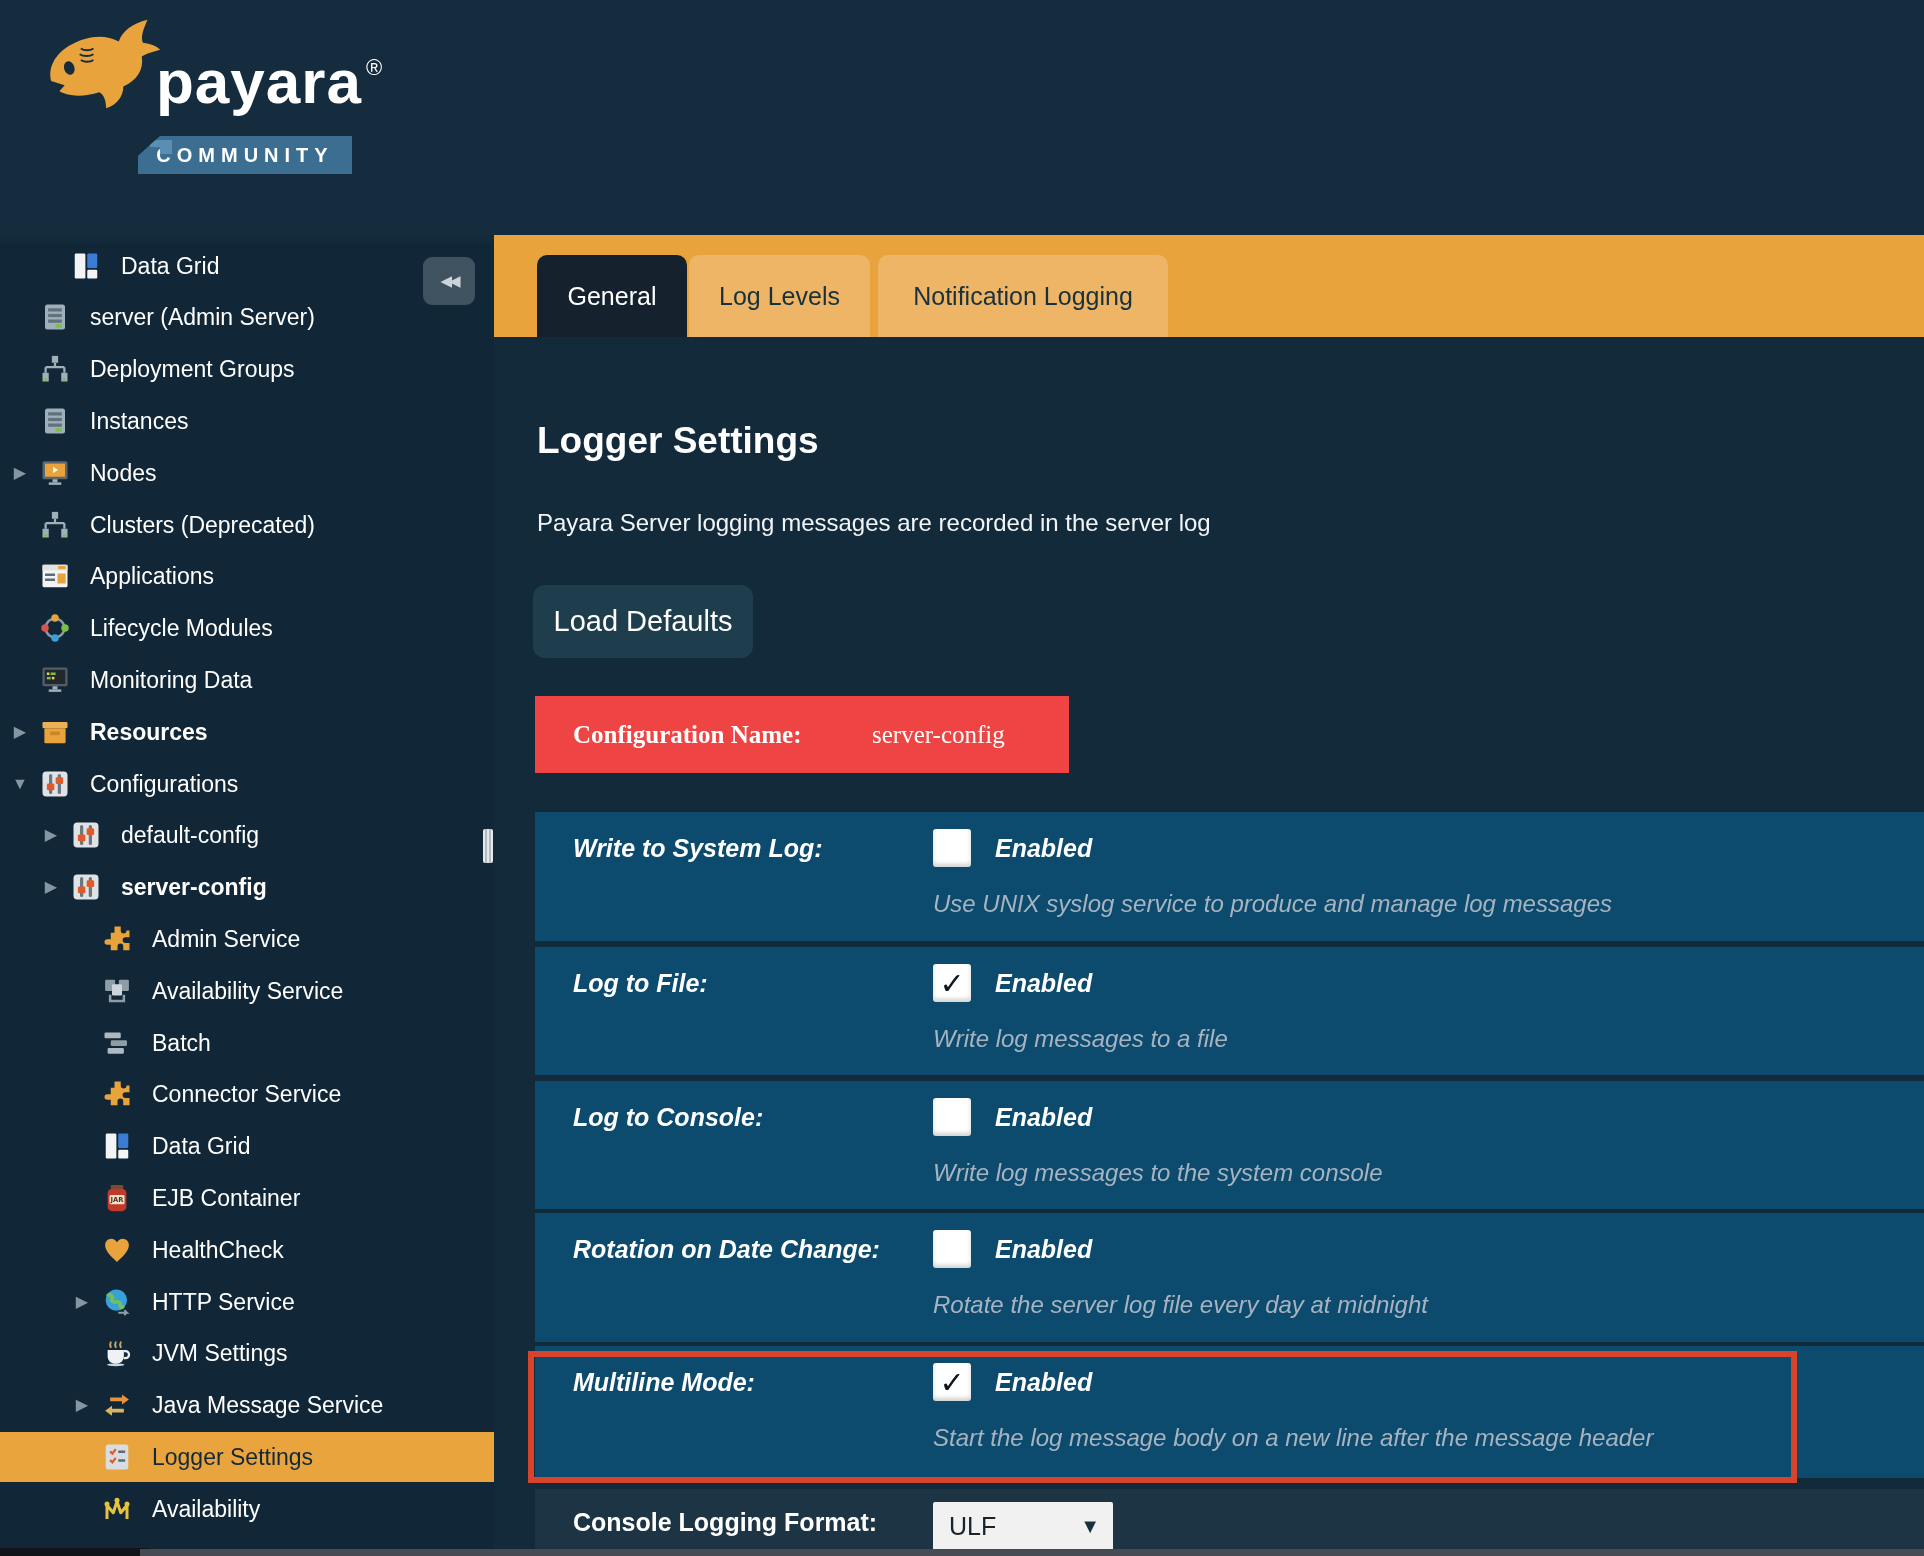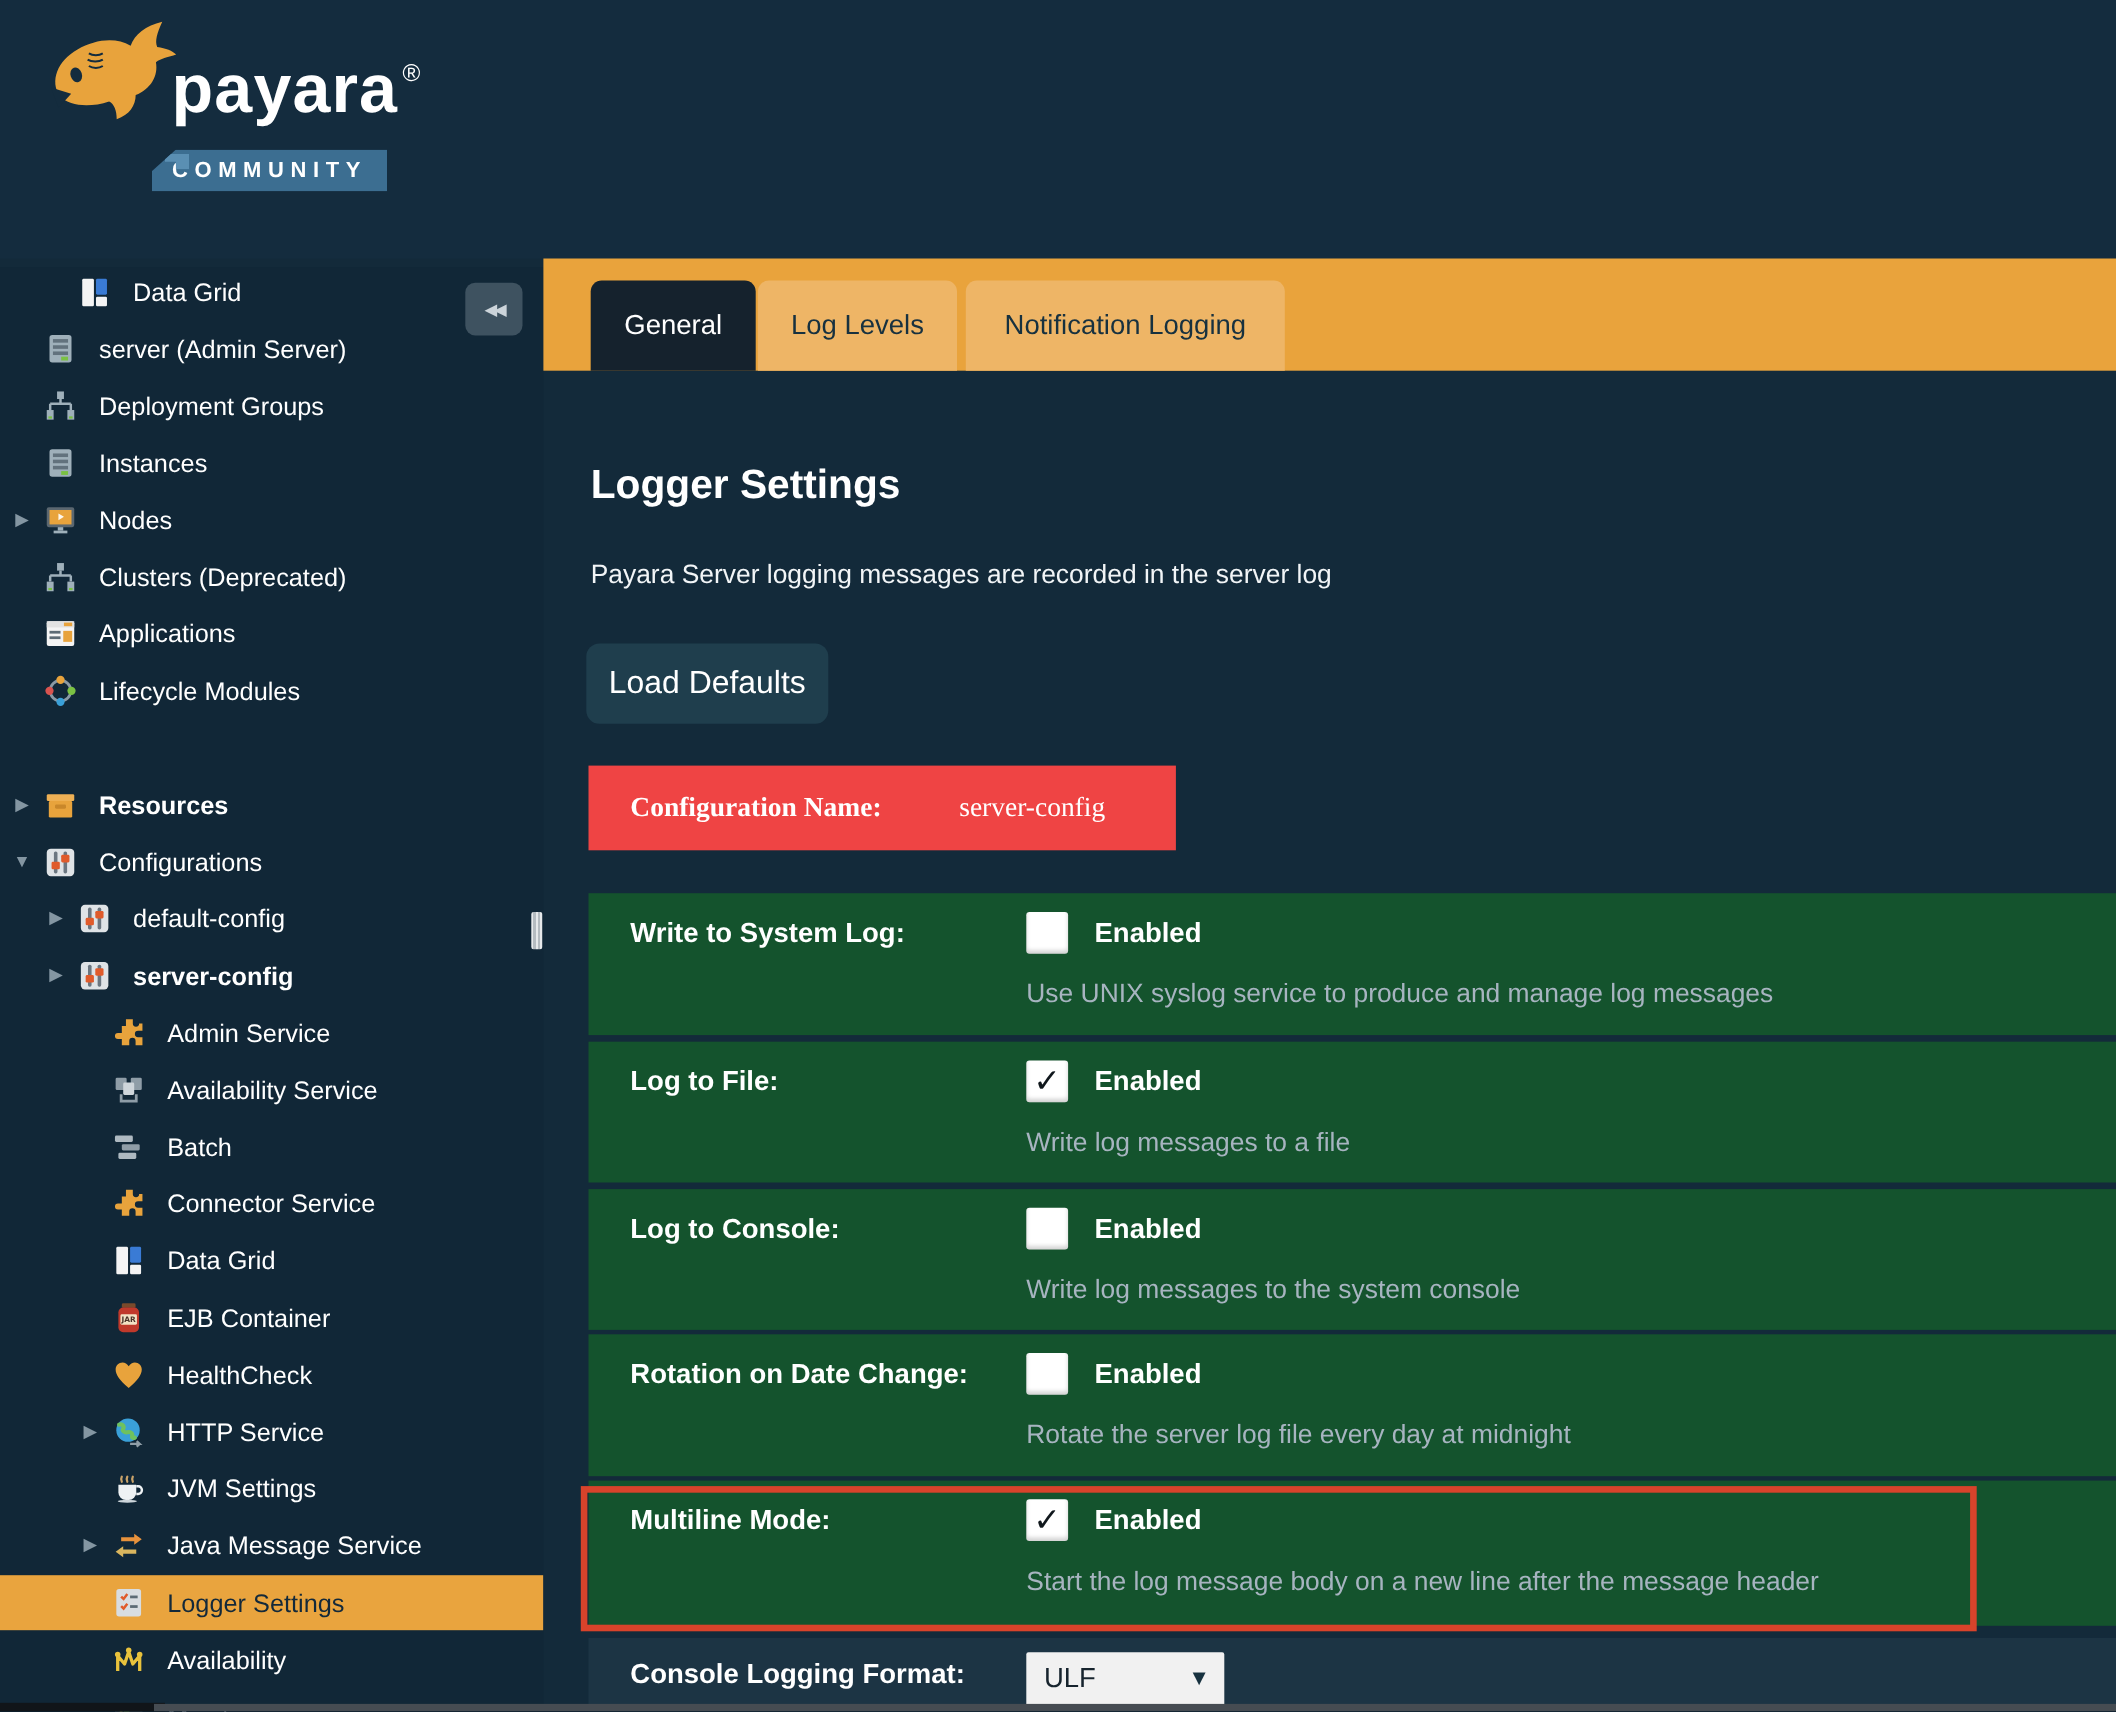--- a/index.html
+++ b/index.html
@@ -43,21 +43,21 @@
   #main-title{position:absolute;left:537px;top:420px;font-size:37px;font-weight:bold;color:#ffffff;}
   #main-subtitle{position:absolute;left:537px;top:509px;font-size:24px;color:#f2f5f7;}
   #load-defaults{position:absolute;left:533px;top:585px;width:220px;height:73px;background:#1f3e4d;
                  border-radius:12px;color:#ffffff;font-size:29px;display:flex;align-items:center;
                  justify-content:center;cursor:pointer;}
   #config-bar{position:absolute;left:535px;top:696px;width:534px;height:77px;background:#ef4444;font-family:Liberation Serif, serif;}
   #config-bar .cfg-label{position:absolute;left:38px;top:0;height:77px;line-height:77px;
                  font-size:25px;font-weight:bold;color:#ffffff;}
   #config-bar .cfg-value{position:absolute;left:337px;top:0;height:77px;line-height:77px;
                  font-size:25px;color:#ffffff;}
-  .form-row{position:absolute;left:535px;width:1389px;background:#14532d;}
+  .form-row{position:absolute;left:535px;width:1389px;background:#0c4a6e;font-style:italic;}
   .row-label{position:absolute;left:38px;top:16px;height:40px;line-height:40px;
              font-size:25px;font-weight:bold;color:#ffffff;white-space:nowrap;}
   .check-line{position:absolute;left:398px;top:16px;height:40px;display:flex;align-items:center;}
   .checkbox{width:38px;height:38px;background:#ffffff;border-radius:3px;box-shadow:inset 0 -3px 4px rgba(0,0,0,.18);
             display:flex;align-items:center;justify-content:center;font-size:30px;font-weight:bold;
             color:#10171c;cursor:pointer;}
   .enabled-label{margin-left:24px;font-size:25px;font-weight:bold;color:#ffffff;}
   .help-text{position:absolute;left:398px;top:78px;font-size:24px;color:#a7b4c0;white-space:nowrap;}
   #highlight-box{position:absolute;left:528px;top:1351px;width:1269px;height:132px;
                  border:6px solid #d8432b;box-sizing:border-box;z-index:6;pointer-events:none;}
@@ -193,215 +193,231 @@
           <svg viewBox="0 0 24 24">
             <circle cx="12" cy="12" r="7.5" fill="none" stroke="#8a99a5" stroke-width="2"></circle>
             <circle cx="12" cy="4" r="3" fill="#e8a33c"></circle>
             <circle cx="4" cy="12" r="3" fill="#d9534f"></circle>
             <circle cx="20" cy="12" r="3" fill="#7ac143"></circle>
             <circle cx="12" cy="20" r="3" fill="#3aa0d8"></circle>
           </svg>
         </span>
     <span class="tree-label" style="left: 90px;">Lifecycle Modules</span>
   </div>
-      <div class="tree-item bold" style="top: 464px;">
-    <span class="tree-arrow" style="left: 8px;">▶</span>
-    <span class="tree-icon" style="left: 40px;">
-          <svg viewBox="0 0 24 24">
-            <rect x="2" y="4" width="20" height="5" rx="1" fill="#eeb054"></rect>
-            <rect x="3.5" y="9" width="17" height="12" rx="1" fill="#e8a33c"></rect>
-            <rect x="8" y="11.5" width="8" height="3" rx="1" fill="#c9872a"></rect>
-          </svg>
-        </span>
-    <span class="tree-label" style="left: 90px;">Resources</span>
-  </div>
-      <div class="tree-item" style="top: 516px;">
-    <span class="tree-arrow" style="left: 8px;">▼</span>
-    <span class="tree-icon" style="left: 40px;">
-          <svg viewBox="0 0 24 24">
-            <rect x="2" y="2" width="20" height="20" rx="3" fill="#dfe3e6"></rect>
-            <rect x="7.2" y="4" width="2.6" height="16" rx="1.2" fill="#6b7680"></rect>
-            <rect x="14.2" y="4" width="2.6" height="16" rx="1.2" fill="#6b7680"></rect>
-            <rect x="5.5" y="11.5" width="6" height="5.5" rx="1" fill="#e05b2b"></rect>
-            <rect x="12.5" y="6.5" width="6" height="5.5" rx="1" fill="#e05b2b"></rect>
-          </svg>
-        </span>
-    <span class="tree-label" style="left: 90px;">Configurations</span>
-  </div>
-      <div class="tree-item" style="top: 567px;">
-    <span class="tree-arrow" style="left: 39px;">▶</span>
-    <span class="tree-icon" style="left: 71px;">
-          <svg viewBox="0 0 24 24">
-            <rect x="2" y="2" width="20" height="20" rx="3" fill="#dfe3e6"></rect>
-            <rect x="7.2" y="4" width="2.6" height="16" rx="1.2" fill="#6b7680"></rect>
-            <rect x="14.2" y="4" width="2.6" height="16" rx="1.2" fill="#6b7680"></rect>
-            <rect x="5.5" y="11.5" width="6" height="5.5" rx="1" fill="#e05b2b"></rect>
-            <rect x="12.5" y="6.5" width="6" height="5.5" rx="1" fill="#e05b2b"></rect>
-          </svg>
-        </span>
-    <span class="tree-label" style="left: 121px;">default-config</span>
-  </div>
-      <div class="tree-item bold" style="top: 619px;">
-    <span class="tree-arrow" style="left: 39px;">▶</span>
-    <span class="tree-icon" style="left: 71px;">
-          <svg viewBox="0 0 24 24">
-            <rect x="2" y="2" width="20" height="20" rx="3" fill="#dfe3e6"></rect>
-            <rect x="7.2" y="4" width="2.6" height="16" rx="1.2" fill="#6b7680"></rect>
-            <rect x="14.2" y="4" width="2.6" height="16" rx="1.2" fill="#6b7680"></rect>
-            <rect x="5.5" y="11.5" width="6" height="5.5" rx="1" fill="#e05b2b"></rect>
-            <rect x="12.5" y="6.5" width="6" height="5.5" rx="1" fill="#e05b2b"></rect>
-          </svg>
-        </span>
-    <span class="tree-label" style="left: 121px;">server-config</span>
-  </div>
-      <div class="tree-item" style="top: 671px;">
-
-    <span class="tree-icon" style="left: 102px;">
-          <svg viewBox="0 0 24 24">
-            <path fill="#e8a33c" d="M10 2h5v3.2a2.3 2.3 0 1 0 4.6 0H22v5.3h-3.2a2.3 2.3 0 1 0 0 4.6H22V21h-5v-3.2a2.3 2.3 0 1 0-4.6 0V21H7v-4.5H4.2a2.2 2.2 0 1 1 0-4.4H7V7h3z"></path>
-          </svg>
-        </span>
-    <span class="tree-label" style="left: 152px;">Admin Service</span>
-  </div>
-      <div class="tree-item" style="top: 723px;">
-
-    <span class="tree-icon" style="left: 102px;">
-          <svg viewBox="0 0 24 24">
-            <rect x="2.5" y="3" width="8" height="9" rx="1" fill="#8f9da7"></rect>
-            <rect x="13.5" y="3" width="8" height="9" rx="1" fill="#8f9da7"></rect>
-            <rect x="8" y="6.5" width="8" height="9" rx="1" fill="#cfd6db"></rect>
-            <path d="M6.5 15v5h11v-5" stroke="#8f9da7" stroke-width="2" fill="none"></path>
-          </svg>
-        </span>
-    <span class="tree-label" style="left: 152px;">Availability Service</span>
-  </div>
-      <div class="tree-item" style="top: 775px;">
-
-    <span class="tree-icon" style="left: 102px;">
-          <svg viewBox="0 0 24 24">
-            <rect x="2" y="3.5" width="13" height="4.6" rx="1" fill="#aeb9c1"></rect>
-            <rect x="7" y="9.7" width="13" height="4.6" rx="1" fill="#8f9da7"></rect>
-            <rect x="4.5" y="15.9" width="13" height="4.6" rx="1" fill="#aeb9c1"></rect>
-          </svg>
-        </span>
-    <span class="tree-label" style="left: 152px;">Batch</span>
-  </div>
-      <div class="tree-item" style="top: 826px;">
-
-    <span class="tree-icon" style="left: 102px;">
-          <svg viewBox="0 0 24 24">
-            <path fill="#e8a33c" d="M10 2h5v3.2a2.3 2.3 0 1 0 4.6 0H22v5.3h-3.2a2.3 2.3 0 1 0 0 4.6H22V21h-5v-3.2a2.3 2.3 0 1 0-4.6 0V21H7v-4.5H4.2a2.2 2.2 0 1 1 0-4.4H7V7h3z"></path>
-          </svg>
-        </span>
-    <span class="tree-label" style="left: 152px;">Connector Service</span>
-  </div>
-      <div class="tree-item" style="top: 878px;">
-
-    <span class="tree-icon" style="left: 102px;">
-          <svg viewBox="0 0 24 24">
-            <rect x="3" y="2" width="8.5" height="20" rx="1" fill="#f4f4f4"></rect>
-            <rect x="13" y="2" width="8" height="11.5" rx="1" fill="#3a7bd5"></rect>
-            <rect x="13" y="15" width="8" height="7" rx="1" fill="#f4f4f4"></rect>
-          </svg>
-        </span>
-    <span class="tree-label" style="left: 152px;">Data Grid</span>
-  </div>
-      <div class="tree-item" style="top: 930px;">
-
-    <span class="tree-icon" style="left: 102px;">
-          <svg viewBox="0 0 24 24">
-            <rect x="7" y="1.5" width="10" height="3.2" rx="1" fill="#7a4a2b"></rect>
-            <rect x="4.5" y="4.5" width="15" height="18" rx="3.5" fill="#c0392b"></rect>
-            <rect x="6" y="9.5" width="12" height="7.5" rx="1" fill="#f2e2c4"></rect>
-            <text x="12" y="15.4" font-size="5.4" font-weight="bold" text-anchor="middle" fill="#4a342a" font-family="DejaVu Sans,sans-serif">JAR</text>
-          </svg>
-        </span>
-    <span class="tree-label" style="left: 152px;">EJB Container</span>
-  </div>
-      <div class="tree-item" style="top: 982px;">
-
-    <span class="tree-icon" style="left: 102px;">
-          <svg viewBox="0 0 24 24">
-            <path d="M12 21.5C5.6 16 2.5 11.8 2.5 8 2.5 5.2 4.7 3 7.5 3c1.8 0 3.4 1 4.5 2.7C13.1 4 14.7 3 16.5 3 19.3 3 21.5 5.2 21.5 8c0 3.8-3.1 8-9.5 13.5z" fill="#e8a33c"></path>
-          </svg>
-        </span>
-    <span class="tree-label" style="left: 152px;">HealthCheck</span>
-  </div>
-      <div class="tree-item" style="top: 1034px;">
-    <span class="tree-arrow" style="left: 70px;">▶</span>
-    <span class="tree-icon" style="left: 102px;">
-          <svg viewBox="0 0 24 24">
-            <circle cx="11.5" cy="10.5" r="8.5" fill="#3aa0d8"></circle>
-            <path d="M5 6.5c2.5-1 4 1.5 3 3s1 3 3 2.5 4 .5 3.5 2.5c-.4 1.6 1 2 2 1.5" fill="none" stroke="#6fc15e" stroke-width="3" stroke-linecap="round"></path>
-            <path d="M13 20.5h7l-2.2-2M20 20.5l-2.2 2" stroke="#8f9da7" stroke-width="1.6" fill="none"></path>
-          </svg>
-        </span>
-    <span class="tree-label" style="left: 152px;">HTTP Service</span>
-  </div>
-      <div class="tree-item" style="top: 1085px;">
-
-    <span class="tree-icon" style="left: 102px;">
-          <svg viewBox="0 0 24 24">
-            <path d="M7 3.5c-.8 1.4-.8 2.2 0 3.8M11 3.5c-.8 1.4-.8 2.2 0 3.8M15 3.5c-.8 1.4-.8 2.2 0 3.8" stroke="#c9a36a" stroke-width="1.6" fill="none" stroke-linecap="round"></path>
-            <path d="M4.5 9.5h13v5.5a5.5 5.5 0 0 1-5.5 5.5h-2a5.5 5.5 0 0 1-5.5-5.5z" fill="#eef2f4"></path>
-            <path d="M17.5 10.5h1.3a2.8 2.8 0 0 1 0 5.6h-1.3" stroke="#eef2f4" stroke-width="1.8" fill="none"></path>
-            <ellipse cx="11" cy="21.4" rx="7" ry="1.1" fill="#cdd5da"></ellipse>
-          </svg>
-        </span>
-    <span class="tree-label" style="left: 152px;">JVM Settings</span>
-  </div>
-      <div class="tree-item" style="top: 1137px;">
-    <span class="tree-arrow" style="left: 70px;">▶</span>
-    <span class="tree-icon" style="left: 102px;">
-          <svg viewBox="0 0 24 24">
-            <path d="M21.5 7.5l-5.5-4v2.5H6.5v3h9.5v2.5z" fill="#e8923c"></path>
-            <path d="M2.5 16.5l5.5 4V18h9.5v-3H8v-2.5z" fill="#d9b55e"></path>
-          </svg>
-        </span>
-    <span class="tree-label" style="left: 152px;">Java Message Service</span>
-  </div>
-      <div class="tree-item selected" style="top: 1189px;">
-
-    <span class="tree-icon" style="left: 102px;">
-          <svg viewBox="0 0 24 24">
-            <rect x="3" y="2" width="18" height="20" rx="2" fill="#d8dde1"></rect>
-            <path d="M6.5 7.5l1.8 1.8 2.7-3.6" stroke="#e05b2b" stroke-width="1.8" fill="none"></path>
-            <rect x="13" y="6.8" width="5.5" height="2" fill="#5c6b75"></rect>
-            <path d="M6.5 14.5l1.8 1.8 2.7-3.6" stroke="#e05b2b" stroke-width="1.8" fill="none"></path>
-            <rect x="13" y="13.8" width="5.5" height="2" fill="#5c6b75"></rect>
-          </svg>
-        </span>
-    <span class="tree-label" style="left: 152px;">Logger Settings</span>
-  </div>
-      <div class="tree-item" style="top: 1241px;">
-
-    <span class="tree-icon" style="left: 102px;">
-          <svg viewBox="0 0 24 24">
-            <path d="M4 20V9l5 6 3-9 3 9 5-6v11" fill="none" stroke="#e8c23c" stroke-width="2.4" stroke-linejoin="round"></path>
-            <circle cx="4" cy="8" r="2" fill="#e8c23c"></circle>
-            <circle cx="12" cy="5" r="2" fill="#e8c23c"></circle>
-            <circle cx="20" cy="8" r="2" fill="#e8c23c"></circle>
-          </svg>
-        </span>
-    <span class="tree-label" style="left: 152px;">Availability</span>
-  </div>
-      <div class="tree-item" style="top: 1293px;">
-
-    <span class="tree-icon" style="left: 102px;">
+      <div class="tree-item" style="top: 412px;">
+
+    <span class="tree-icon" style="left: 40px;">
           <svg viewBox="0 0 24 24">
             <rect x="2" y="2" width="20" height="15" rx="1.5" fill="#555e66"></rect>
             <rect x="3.8" y="3.8" width="16.4" height="11.4" fill="#23282d"></rect>
             <rect x="5.5" y="6" width="2" height="2" fill="#e8d44d"></rect>
             <rect x="8.5" y="6" width="4" height="2" fill="#7ac143"></rect>
             <rect x="5.5" y="9.5" width="3" height="2" fill="#7ac143"></rect>
             <rect x="9.5" y="9.5" width="2" height="2" fill="#e8d44d"></rect>
             <rect x="10" y="17" width="4" height="2.5" fill="#9fb0ba"></rect>
             <rect x="7" y="19.5" width="10" height="2" fill="#9fb0ba"></rect>
           </svg>
         </span>
+    <span class="tree-label" style="left: 90px;">Monitoring Data</span>
+  </div>
+      <div class="tree-item bold" style="top: 464px;">
+    <span class="tree-arrow" style="left: 8px;">▶</span>
+    <span class="tree-icon" style="left: 40px;">
+          <svg viewBox="0 0 24 24">
+            <rect x="2" y="4" width="20" height="5" rx="1" fill="#eeb054"></rect>
+            <rect x="3.5" y="9" width="17" height="12" rx="1" fill="#e8a33c"></rect>
+            <rect x="8" y="11.5" width="8" height="3" rx="1" fill="#c9872a"></rect>
+          </svg>
+        </span>
+    <span class="tree-label" style="left: 90px;">Resources</span>
+  </div>
+      <div class="tree-item" style="top: 516px;">
+    <span class="tree-arrow" style="left: 8px;">▼</span>
+    <span class="tree-icon" style="left: 40px;">
+          <svg viewBox="0 0 24 24">
+            <rect x="2" y="2" width="20" height="20" rx="3" fill="#dfe3e6"></rect>
+            <rect x="7.2" y="4" width="2.6" height="16" rx="1.2" fill="#6b7680"></rect>
+            <rect x="14.2" y="4" width="2.6" height="16" rx="1.2" fill="#6b7680"></rect>
+            <rect x="5.5" y="11.5" width="6" height="5.5" rx="1" fill="#e05b2b"></rect>
+            <rect x="12.5" y="6.5" width="6" height="5.5" rx="1" fill="#e05b2b"></rect>
+          </svg>
+        </span>
+    <span class="tree-label" style="left: 90px;">Configurations</span>
+  </div>
+      <div class="tree-item" style="top: 567px;">
+    <span class="tree-arrow" style="left: 39px;">▶</span>
+    <span class="tree-icon" style="left: 71px;">
+          <svg viewBox="0 0 24 24">
+            <rect x="2" y="2" width="20" height="20" rx="3" fill="#dfe3e6"></rect>
+            <rect x="7.2" y="4" width="2.6" height="16" rx="1.2" fill="#6b7680"></rect>
+            <rect x="14.2" y="4" width="2.6" height="16" rx="1.2" fill="#6b7680"></rect>
+            <rect x="5.5" y="11.5" width="6" height="5.5" rx="1" fill="#e05b2b"></rect>
+            <rect x="12.5" y="6.5" width="6" height="5.5" rx="1" fill="#e05b2b"></rect>
+          </svg>
+        </span>
+    <span class="tree-label" style="left: 121px;">default-config</span>
+  </div>
+      <div class="tree-item bold" style="top: 619px;">
+    <span class="tree-arrow" style="left: 39px;">▶</span>
+    <span class="tree-icon" style="left: 71px;">
+          <svg viewBox="0 0 24 24">
+            <rect x="2" y="2" width="20" height="20" rx="3" fill="#dfe3e6"></rect>
+            <rect x="7.2" y="4" width="2.6" height="16" rx="1.2" fill="#6b7680"></rect>
+            <rect x="14.2" y="4" width="2.6" height="16" rx="1.2" fill="#6b7680"></rect>
+            <rect x="5.5" y="11.5" width="6" height="5.5" rx="1" fill="#e05b2b"></rect>
+            <rect x="12.5" y="6.5" width="6" height="5.5" rx="1" fill="#e05b2b"></rect>
+          </svg>
+        </span>
+    <span class="tree-label" style="left: 121px;">server-config</span>
+  </div>
+      <div class="tree-item" style="top: 671px;">
+
+    <span class="tree-icon" style="left: 102px;">
+          <svg viewBox="0 0 24 24">
+            <path fill="#e8a33c" d="M10 2h5v3.2a2.3 2.3 0 1 0 4.6 0H22v5.3h-3.2a2.3 2.3 0 1 0 0 4.6H22V21h-5v-3.2a2.3 2.3 0 1 0-4.6 0V21H7v-4.5H4.2a2.2 2.2 0 1 1 0-4.4H7V7h3z"></path>
+          </svg>
+        </span>
+    <span class="tree-label" style="left: 152px;">Admin Service</span>
+  </div>
+      <div class="tree-item" style="top: 723px;">
+
+    <span class="tree-icon" style="left: 102px;">
+          <svg viewBox="0 0 24 24">
+            <rect x="2.5" y="3" width="8" height="9" rx="1" fill="#8f9da7"></rect>
+            <rect x="13.5" y="3" width="8" height="9" rx="1" fill="#8f9da7"></rect>
+            <rect x="8" y="6.5" width="8" height="9" rx="1" fill="#cfd6db"></rect>
+            <path d="M6.5 15v5h11v-5" stroke="#8f9da7" stroke-width="2" fill="none"></path>
+          </svg>
+        </span>
+    <span class="tree-label" style="left: 152px;">Availability Service</span>
+  </div>
+      <div class="tree-item" style="top: 775px;">
+
+    <span class="tree-icon" style="left: 102px;">
+          <svg viewBox="0 0 24 24">
+            <rect x="2" y="3.5" width="13" height="4.6" rx="1" fill="#aeb9c1"></rect>
+            <rect x="7" y="9.7" width="13" height="4.6" rx="1" fill="#8f9da7"></rect>
+            <rect x="4.5" y="15.9" width="13" height="4.6" rx="1" fill="#aeb9c1"></rect>
+          </svg>
+        </span>
+    <span class="tree-label" style="left: 152px;">Batch</span>
+  </div>
+      <div class="tree-item" style="top: 826px;">
+
+    <span class="tree-icon" style="left: 102px;">
+          <svg viewBox="0 0 24 24">
+            <path fill="#e8a33c" d="M10 2h5v3.2a2.3 2.3 0 1 0 4.6 0H22v5.3h-3.2a2.3 2.3 0 1 0 0 4.6H22V21h-5v-3.2a2.3 2.3 0 1 0-4.6 0V21H7v-4.5H4.2a2.2 2.2 0 1 1 0-4.4H7V7h3z"></path>
+          </svg>
+        </span>
+    <span class="tree-label" style="left: 152px;">Connector Service</span>
+  </div>
+      <div class="tree-item" style="top: 878px;">
+
+    <span class="tree-icon" style="left: 102px;">
+          <svg viewBox="0 0 24 24">
+            <rect x="3" y="2" width="8.5" height="20" rx="1" fill="#f4f4f4"></rect>
+            <rect x="13" y="2" width="8" height="11.5" rx="1" fill="#3a7bd5"></rect>
+            <rect x="13" y="15" width="8" height="7" rx="1" fill="#f4f4f4"></rect>
+          </svg>
+        </span>
+    <span class="tree-label" style="left: 152px;">Data Grid</span>
+  </div>
+      <div class="tree-item" style="top: 930px;">
+
+    <span class="tree-icon" style="left: 102px;">
+          <svg viewBox="0 0 24 24">
+            <rect x="7" y="1.5" width="10" height="3.2" rx="1" fill="#7a4a2b"></rect>
+            <rect x="4.5" y="4.5" width="15" height="18" rx="3.5" fill="#c0392b"></rect>
+            <rect x="6" y="9.5" width="12" height="7.5" rx="1" fill="#f2e2c4"></rect>
+            <text x="12" y="15.4" font-size="5.4" font-weight="bold" text-anchor="middle" fill="#4a342a" font-family="DejaVu Sans,sans-serif">JAR</text>
+          </svg>
+        </span>
+    <span class="tree-label" style="left: 152px;">EJB Container</span>
+  </div>
+      <div class="tree-item" style="top: 982px;">
+
+    <span class="tree-icon" style="left: 102px;">
+          <svg viewBox="0 0 24 24">
+            <path d="M12 21.5C5.6 16 2.5 11.8 2.5 8 2.5 5.2 4.7 3 7.5 3c1.8 0 3.4 1 4.5 2.7C13.1 4 14.7 3 16.5 3 19.3 3 21.5 5.2 21.5 8c0 3.8-3.1 8-9.5 13.5z" fill="#e8a33c"></path>
+          </svg>
+        </span>
+    <span class="tree-label" style="left: 152px;">HealthCheck</span>
+  </div>
+      <div class="tree-item" style="top: 1034px;">
+    <span class="tree-arrow" style="left: 70px;">▶</span>
+    <span class="tree-icon" style="left: 102px;">
+          <svg viewBox="0 0 24 24">
+            <circle cx="11.5" cy="10.5" r="8.5" fill="#3aa0d8"></circle>
+            <path d="M5 6.5c2.5-1 4 1.5 3 3s1 3 3 2.5 4 .5 3.5 2.5c-.4 1.6 1 2 2 1.5" fill="none" stroke="#6fc15e" stroke-width="3" stroke-linecap="round"></path>
+            <path d="M13 20.5h7l-2.2-2M20 20.5l-2.2 2" stroke="#8f9da7" stroke-width="1.6" fill="none"></path>
+          </svg>
+        </span>
+    <span class="tree-label" style="left: 152px;">HTTP Service</span>
+  </div>
+      <div class="tree-item" style="top: 1085px;">
+
+    <span class="tree-icon" style="left: 102px;">
+          <svg viewBox="0 0 24 24">
+            <path d="M7 3.5c-.8 1.4-.8 2.2 0 3.8M11 3.5c-.8 1.4-.8 2.2 0 3.8M15 3.5c-.8 1.4-.8 2.2 0 3.8" stroke="#c9a36a" stroke-width="1.6" fill="none" stroke-linecap="round"></path>
+            <path d="M4.5 9.5h13v5.5a5.5 5.5 0 0 1-5.5 5.5h-2a5.5 5.5 0 0 1-5.5-5.5z" fill="#eef2f4"></path>
+            <path d="M17.5 10.5h1.3a2.8 2.8 0 0 1 0 5.6h-1.3" stroke="#eef2f4" stroke-width="1.8" fill="none"></path>
+            <ellipse cx="11" cy="21.4" rx="7" ry="1.1" fill="#cdd5da"></ellipse>
+          </svg>
+        </span>
+    <span class="tree-label" style="left: 152px;">JVM Settings</span>
+  </div>
+      <div class="tree-item" style="top: 1137px;">
+    <span class="tree-arrow" style="left: 70px;">▶</span>
+    <span class="tree-icon" style="left: 102px;">
+          <svg viewBox="0 0 24 24">
+            <path d="M21.5 7.5l-5.5-4v2.5H6.5v3h9.5v2.5z" fill="#e8923c"></path>
+            <path d="M2.5 16.5l5.5 4V18h9.5v-3H8v-2.5z" fill="#d9b55e"></path>
+          </svg>
+        </span>
+    <span class="tree-label" style="left: 152px;">Java Message Service</span>
+  </div>
+      <div class="tree-item selected" style="top: 1189px;">
+
+    <span class="tree-icon" style="left: 102px;">
+          <svg viewBox="0 0 24 24">
+            <rect x="3" y="2" width="18" height="20" rx="2" fill="#d8dde1"></rect>
+            <path d="M6.5 7.5l1.8 1.8 2.7-3.6" stroke="#e05b2b" stroke-width="1.8" fill="none"></path>
+            <rect x="13" y="6.8" width="5.5" height="2" fill="#5c6b75"></rect>
+            <path d="M6.5 14.5l1.8 1.8 2.7-3.6" stroke="#e05b2b" stroke-width="1.8" fill="none"></path>
+            <rect x="13" y="13.8" width="5.5" height="2" fill="#5c6b75"></rect>
+          </svg>
+        </span>
+    <span class="tree-label" style="left: 152px;">Logger Settings</span>
+  </div>
+      <div class="tree-item" style="top: 1241px;">
+
+    <span class="tree-icon" style="left: 102px;">
+          <svg viewBox="0 0 24 24">
+            <path d="M4 20V9l5 6 3-9 3 9 5-6v11" fill="none" stroke="#e8c23c" stroke-width="2.4" stroke-linejoin="round"></path>
+            <circle cx="4" cy="8" r="2" fill="#e8c23c"></circle>
+            <circle cx="12" cy="5" r="2" fill="#e8c23c"></circle>
+            <circle cx="20" cy="8" r="2" fill="#e8c23c"></circle>
+          </svg>
+        </span>
+    <span class="tree-label" style="left: 152px;">Availability</span>
+  </div>
+      <div class="tree-item" style="top: 1293px;">
+
+    <span class="tree-icon" style="left: 102px;">
+          <svg viewBox="0 0 24 24">
+            <rect x="2" y="2" width="20" height="15" rx="1.5" fill="#555e66"></rect>
+            <rect x="3.8" y="3.8" width="16.4" height="11.4" fill="#23282d"></rect>
+            <rect x="5.5" y="6" width="2" height="2" fill="#e8d44d"></rect>
+            <rect x="8.5" y="6" width="4" height="2" fill="#7ac143"></rect>
+            <rect x="5.5" y="9.5" width="3" height="2" fill="#7ac143"></rect>
+            <rect x="9.5" y="9.5" width="2" height="2" fill="#e8d44d"></rect>
+            <rect x="10" y="17" width="4" height="2.5" fill="#9fb0ba"></rect>
+            <rect x="7" y="19.5" width="10" height="2" fill="#9fb0ba"></rect>
+          </svg>
+        </span>
     <span class="tree-label" style="left: 152px;">Monitoring</span>
   </div>
     </div>
   <div id="collapse-btn">◀◀</div>
   <div id="side-scroll-thumb"></div>
 
   <div id="tabbar">
       <div class="tab active" style="left: 43px; width: 150px;">General</div>
       <div class="tab inactive" style="left: 195px; width: 181px;">Log Levels</div>
       <div class="tab inactive" style="left: 384px; width: 290px;">Notification Logging</div>

